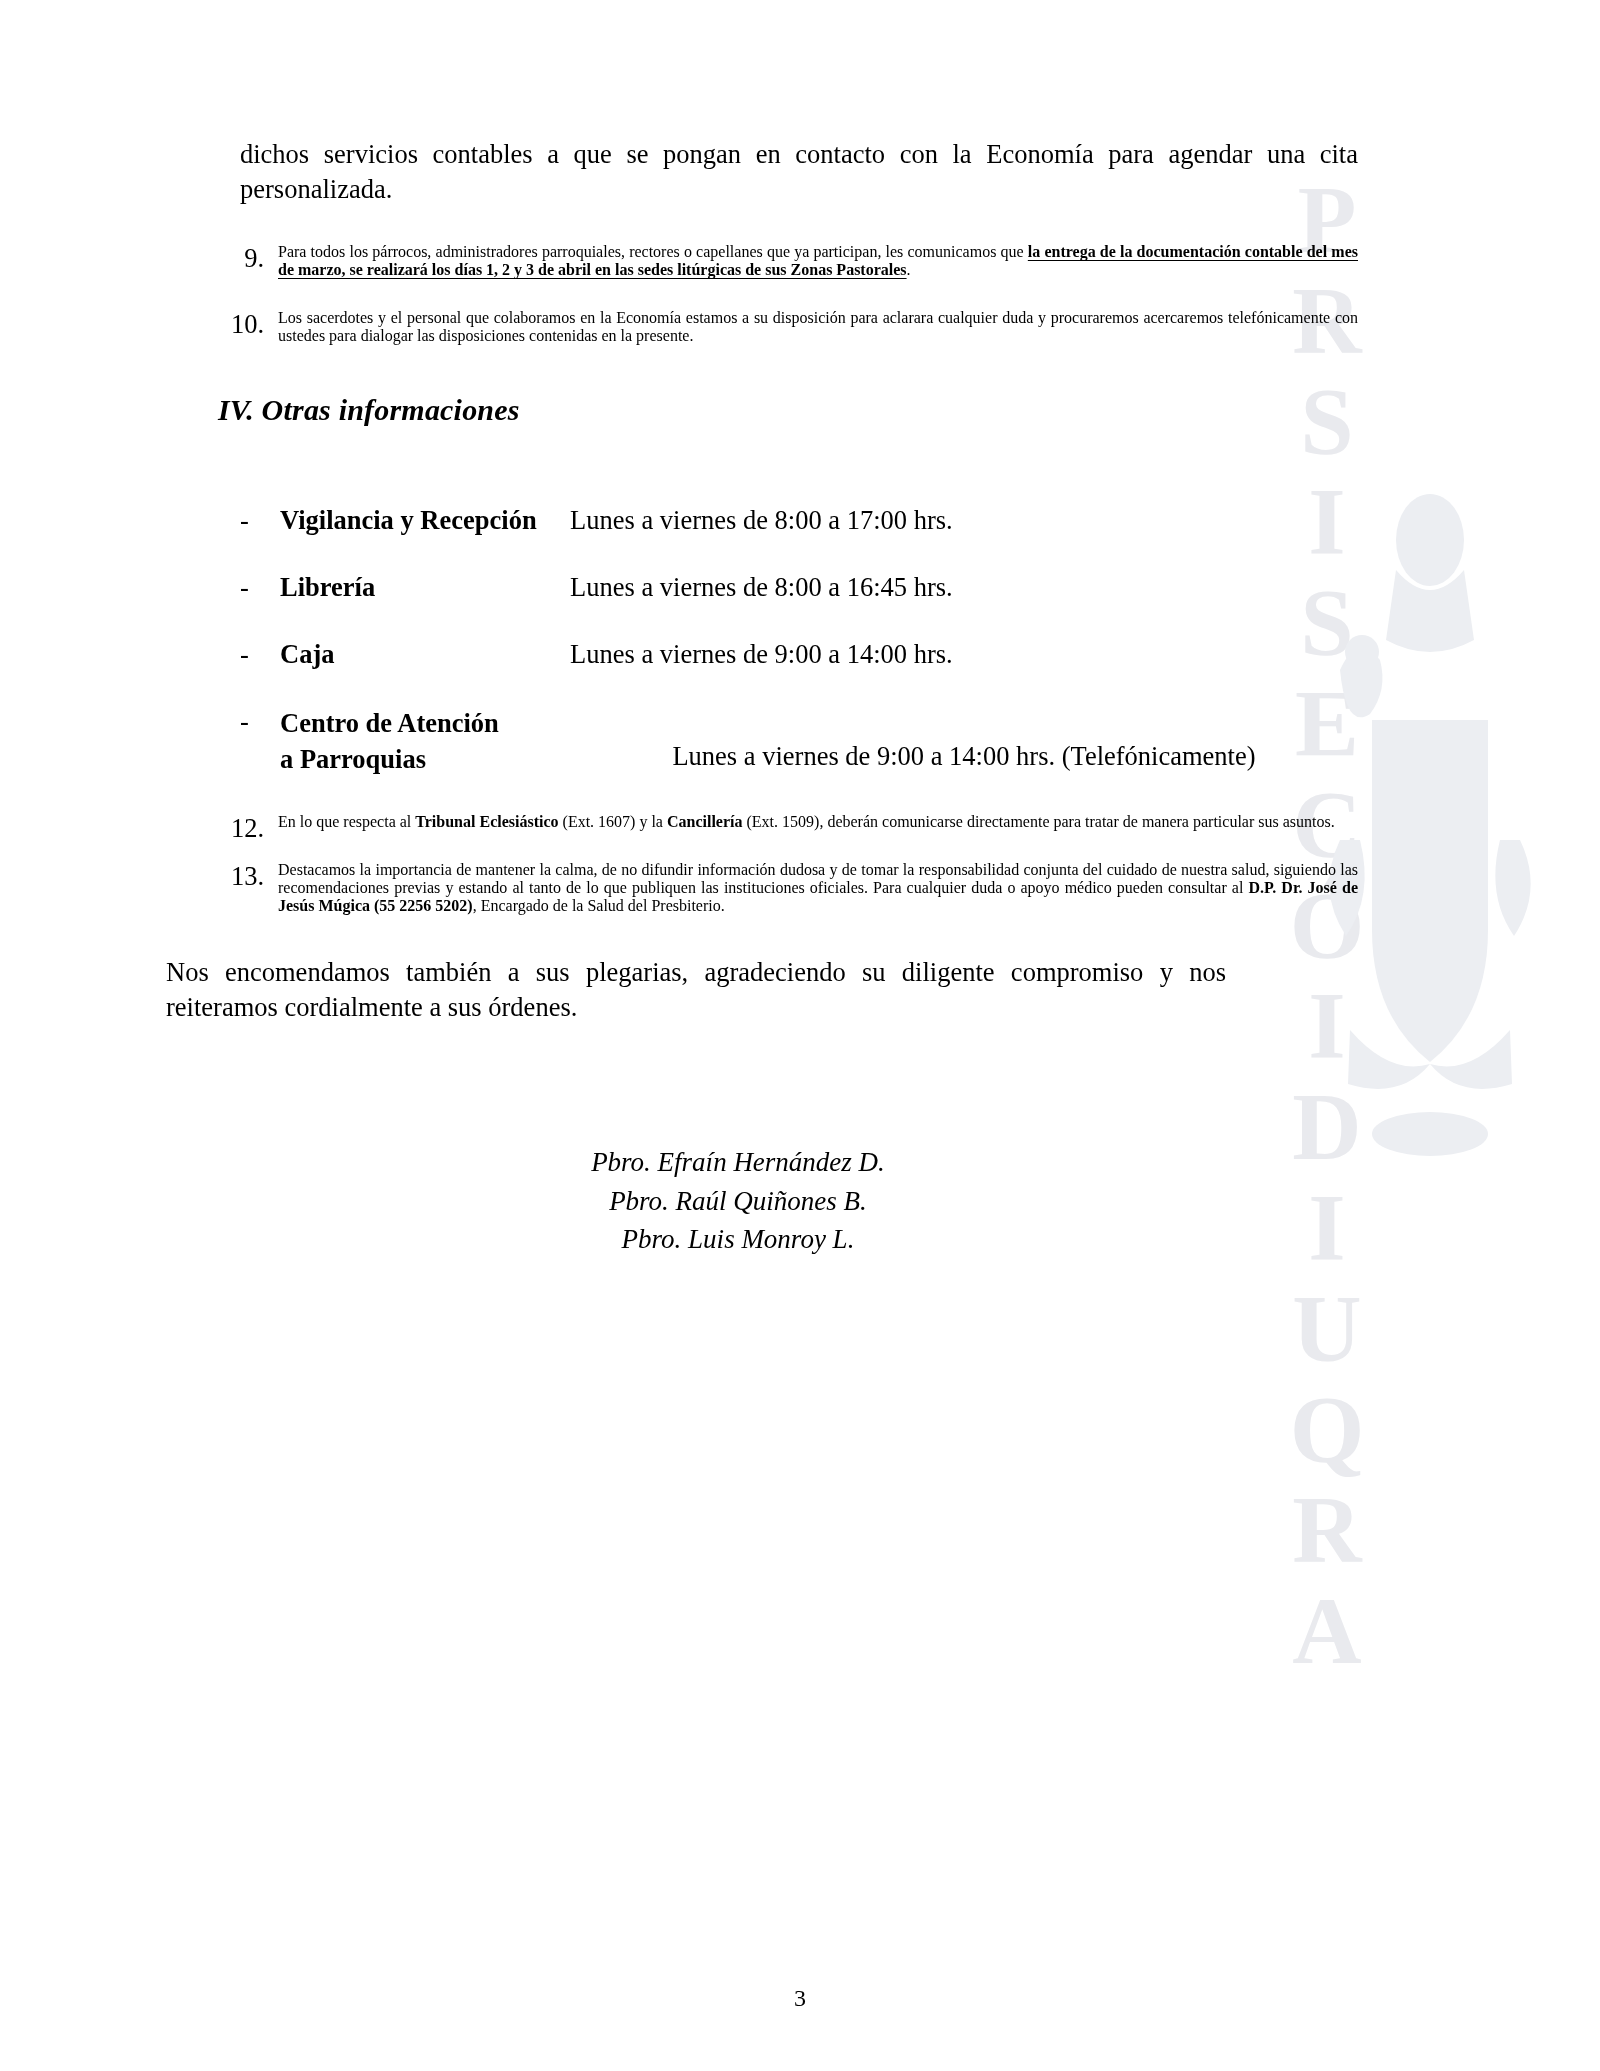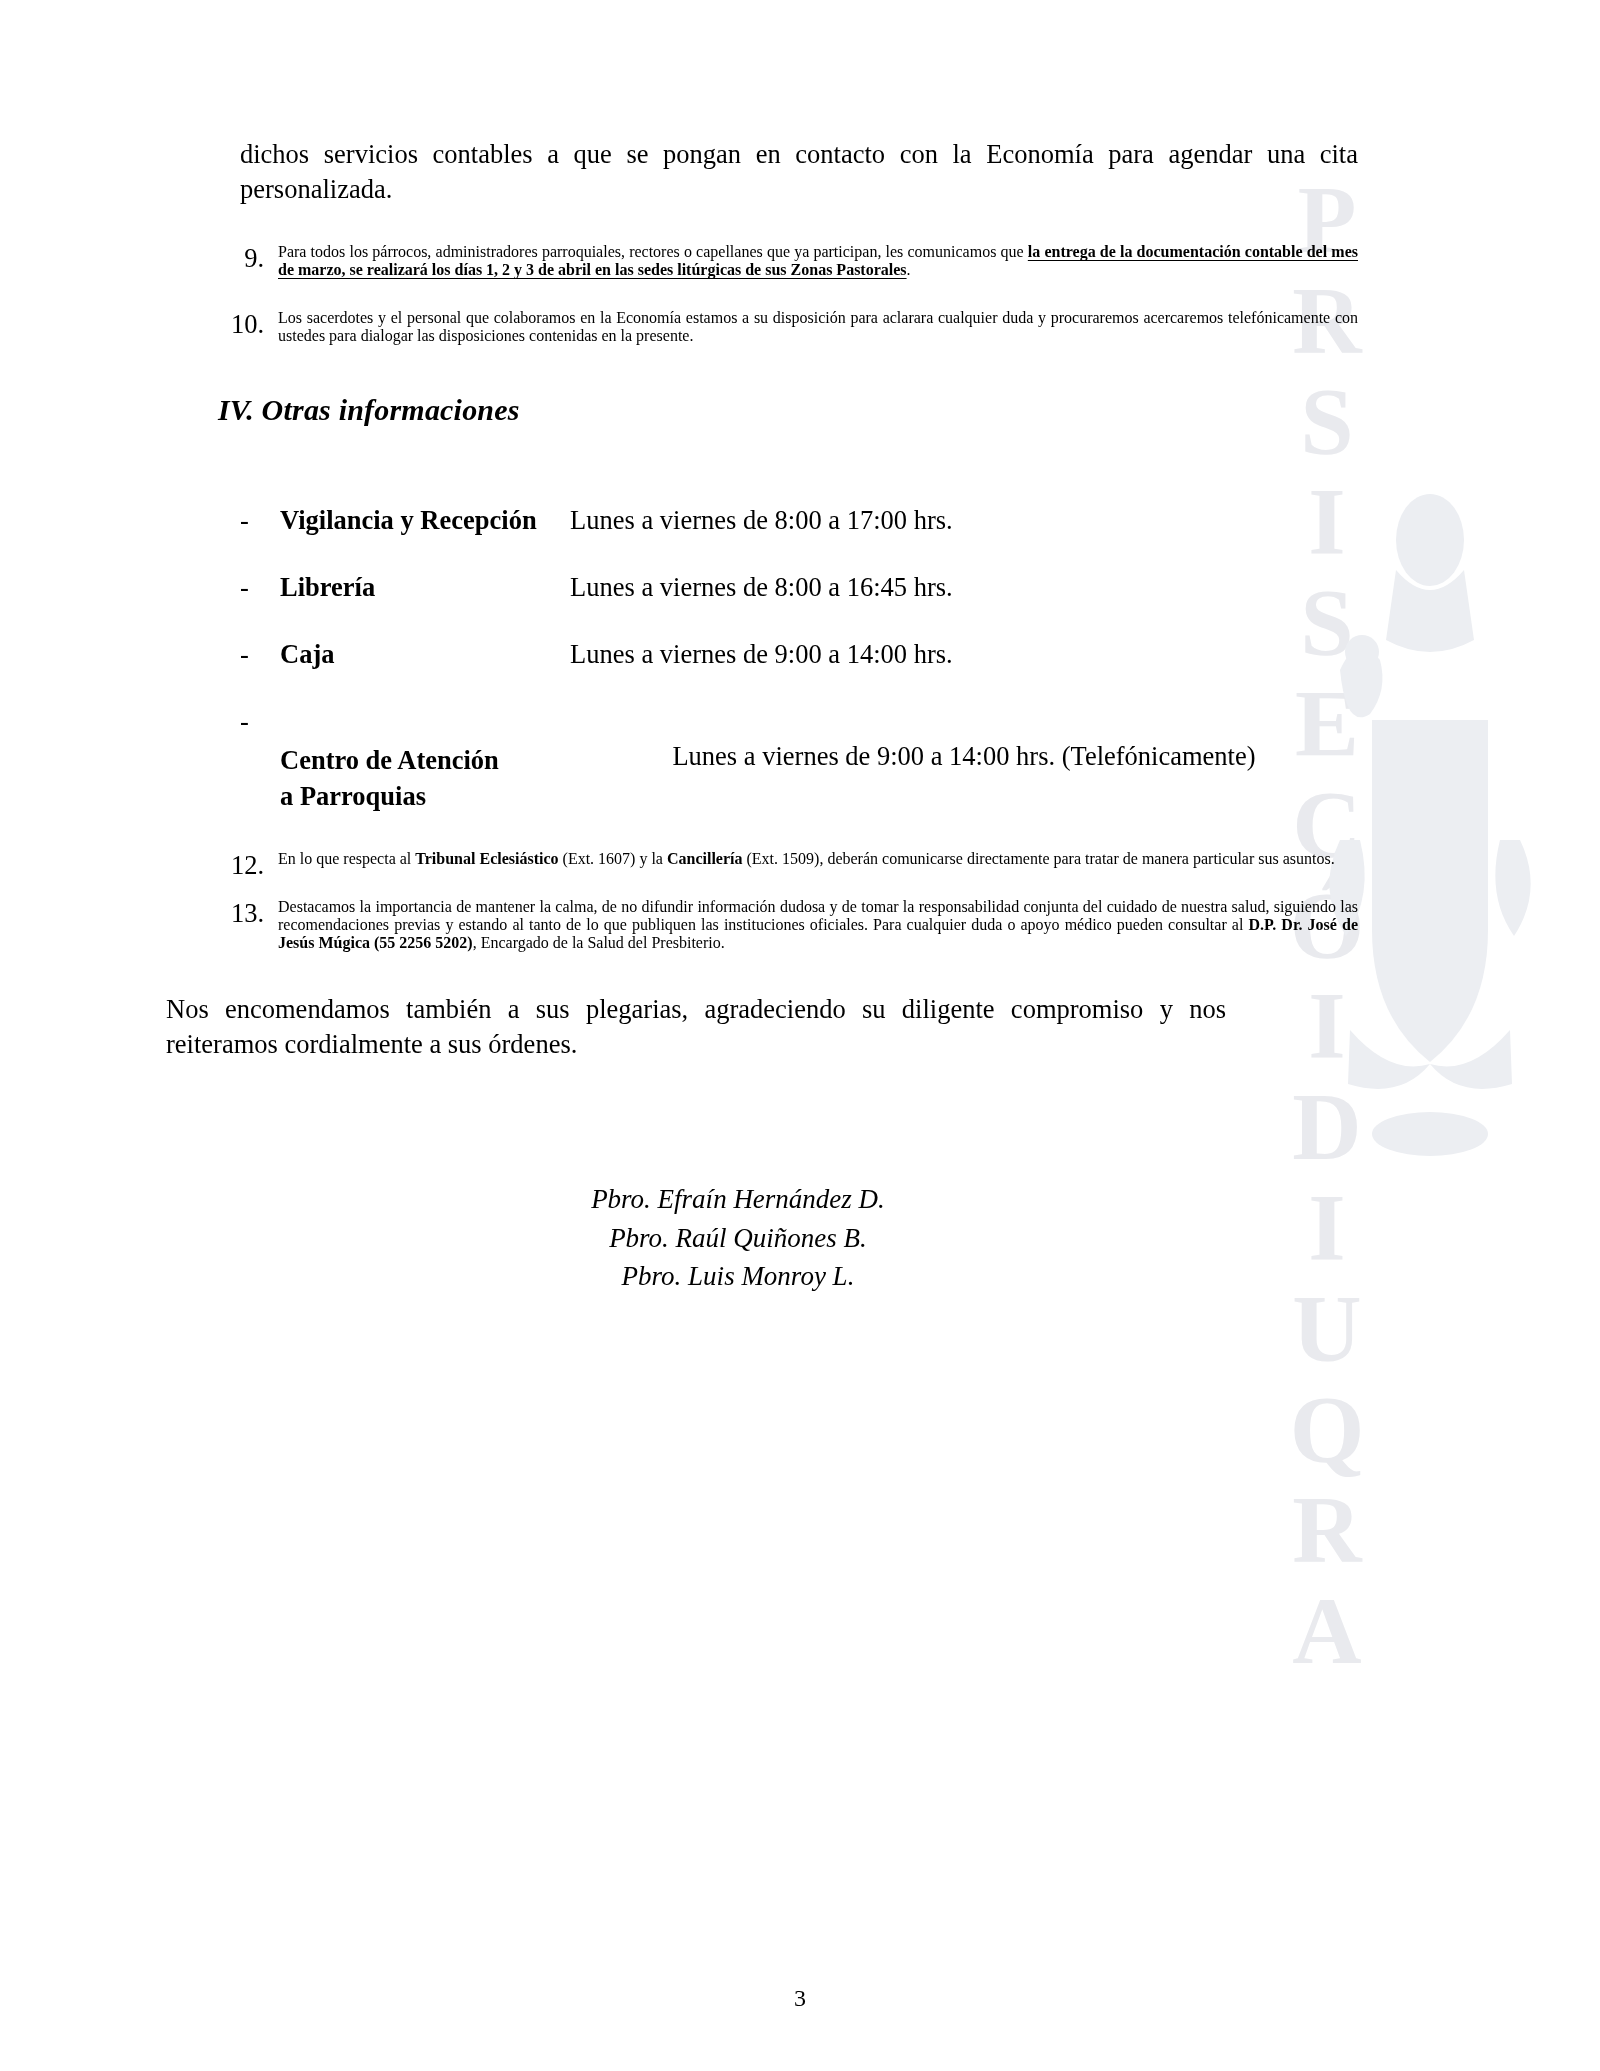--- a/index.html
+++ b/index.html
@@ -131,21 +131,21 @@
     width: 290px;
     flex: 0 0 290px;
     font-weight: bold;
     font-size: 26.5px;
   }
   .sched-row .hrs {
     flex: 1 1 auto;
     font-size: 26.5px;
     font-family: Liberation Serif, serif;
   }
-  .sched-row.two-line .svc { line-height: 1.33; margin-top: 37px; }
+  .sched-row.two-line .svc { line-height: 1.33; }
   .sched-row.two-line .hrs { padding-top: 35px; text-align: center; }
 
   .closing {
     margin: 0;
     padding-left: 0;
     padding-top: 40px;
     text-align: justify;
     width: 1060px;
     margin-left: -52px;
   }

